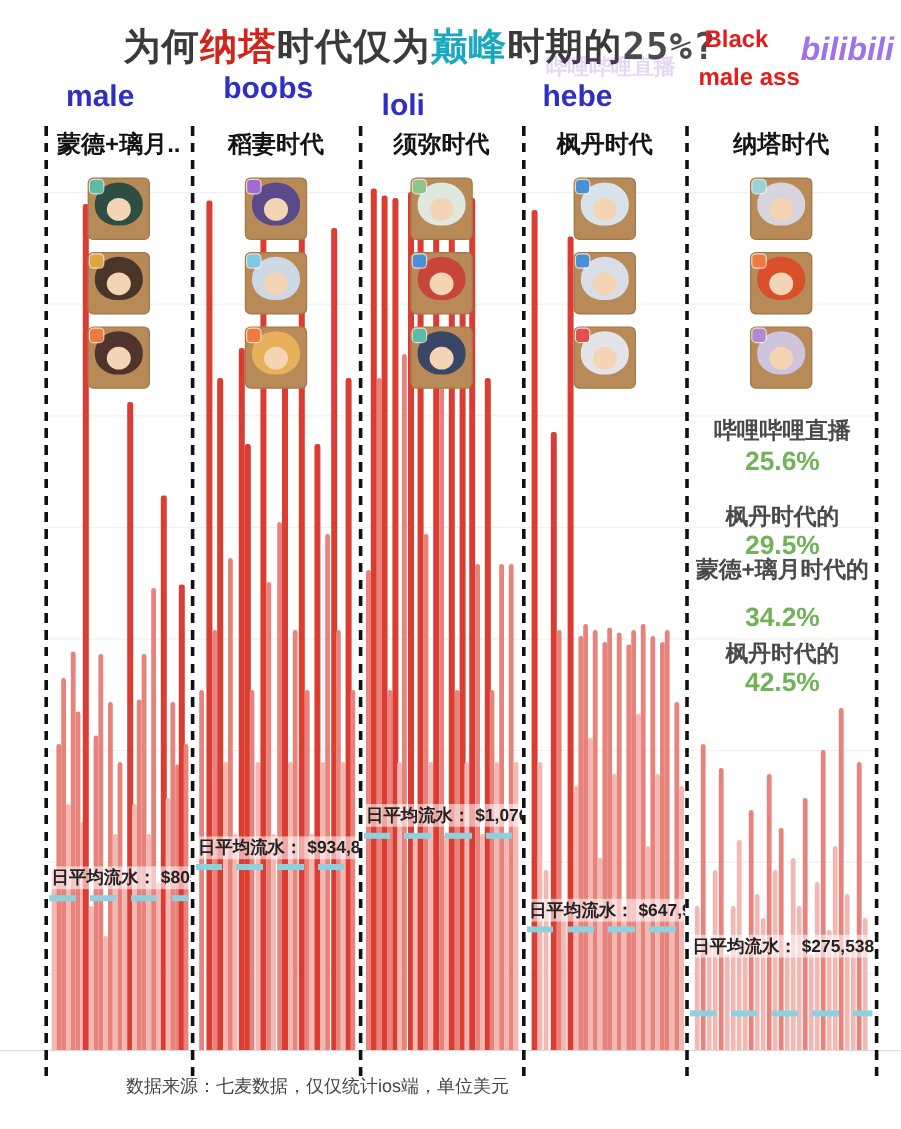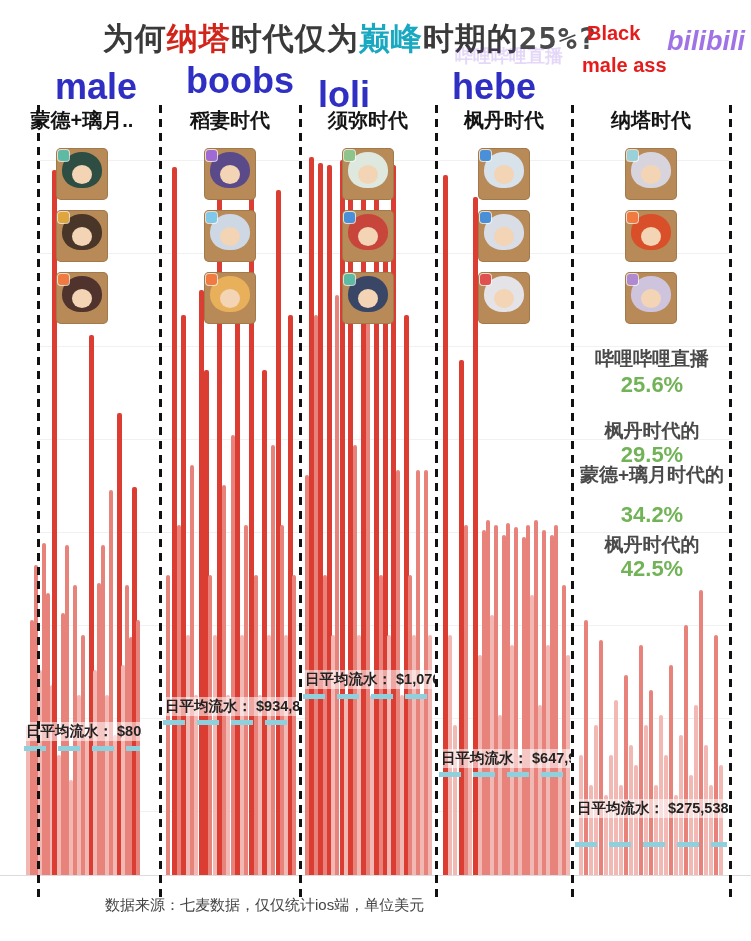--- a/index.html
+++ b/index.html
@@ -11,21 +11,21 @@
   .title{position:absolute;left:0;top:18px;width:700px;text-align:center;
     font-size:31px;font-weight:700;color:#3a3a3a;letter-spacing:1px;white-space:nowrap;}
   .title .hl-red{color:#d1251c;}
   .title .hl-teal{color:#18a8c0;}
   .title .pct{color:#4a4a4a;font-family:"DejaVu Sans Mono",monospace;font-weight:700;}
   .wm{position:absolute;color:#6d28d9;font-weight:700;font-style:italic;}
   .wm-main{right:6px;top:26px;font-size:27px;opacity:.65;}
   .wm-faint{left:455px;top:44px;font-size:18px;opacity:.18;font-style:normal;}
   
   .ann{position:absolute;font-weight:800;white-space:nowrap;}
-  .ann-blue{color:#2f2fc4;font-size:36px;}
+  .ann-blue{color:#2f2fc4;font-size:25px;}
   .ann-red{color:#e51c1c;font-size:20px;}
   .ann-male{left:55px;top:66px;}
   .ann-boobs{left:186px;top:60px;}
   .ann-loli{left:318px;top:74px;}
   .ann-hebe{left:452px;top:66px;}
   .ann-black{left:587px;top:22px;}
   .ann-tier{left:582px;top:54px;}
   
   .gridline{position:absolute;left:38px;width:692px;height:1px;background:#f1f1f1;z-index:0;}
   .baseline{position:absolute;left:0;top:875px;width:751px;height:1px;background:#dcdcdc;z-index:0;}
@@ -92,21 +92,21 @@
   <div class="gridline" style="top:811px"></div>
   <div class="baseline"></div>
 
   <div class="vline" style="left:37px"></div>
   <div class="vline" style="left:159px"></div>
   <div class="vline" style="left:299px"></div>
   <div class="vline" style="left:435px"></div>
   <div class="vline" style="left:571px"></div>
   <div class="vline" style="left:729px"></div>
 
-  <div class="era-column" style="left:22px;width:120px">
+  <div class="era-column" style="left:39px;width:120px">
     <div class="col-header">蒙德+璃月..</div>
   <div class="bar s0" style="left: 4px; height: 150px;"></div>
       <div class="bar s1" style="left: 8px; height: 255px;"></div>
       <div class="bar s1" style="left: 12px; height: 310px;"></div>
       <div class="bar s0" style="left: 16px; height: 205px;"></div>
       <div class="bar s1" style="left: 20px; height: 332px;"></div>
       <div class="bar s1" style="left: 24px; height: 282px;"></div>
       <div class="bar s0" style="left: 28px; height: 190px;"></div>
       <div class="bar s2" style="left: 30px; height: 705px;"></div>
       <div class="bar s0" style="left: 35px; height: 120px;"></div>
@@ -337,21 +337,21 @@
         <div class="hair"></div>
         <div class="face"></div>
         <div class="badge"></div>
       </div>
       <div class="avatar" style="--hair: #cfc4dd; --badge: #b08ad0; --bg: #b78a58; top: 167px; left: 52px;">
         <div class="hair"></div>
         <div class="face"></div>
         <div class="badge"></div>
       </div>
       <div class="avg-line" style="top: 737px;"></div>
-      <div class="avg-label" style="top: 694px;">日平均流水： $275,538</div>
+      <div class="avg-label" style="top: 674px;">日平均流水： $275,538</div>
     </div>
 
   <div class="cmp-label cmp0-l">哔哩哔哩直播</div>
   <div class="cmp-pct  cmp0-p">25.6%</div>
   <div class="cmp-label cmp1-l">枫丹时代的</div>
   <div class="cmp-pct  cmp1-p">29.5%</div>
   <div class="cmp-label cmp2-l">蒙德+璃月时代的</div>
   <div class="cmp-pct  cmp2-p">34.2%</div>
   <div class="cmp-label cmp3-l">枫丹时代的</div>
   <div class="cmp-pct  cmp3-p">42.5%</div>

